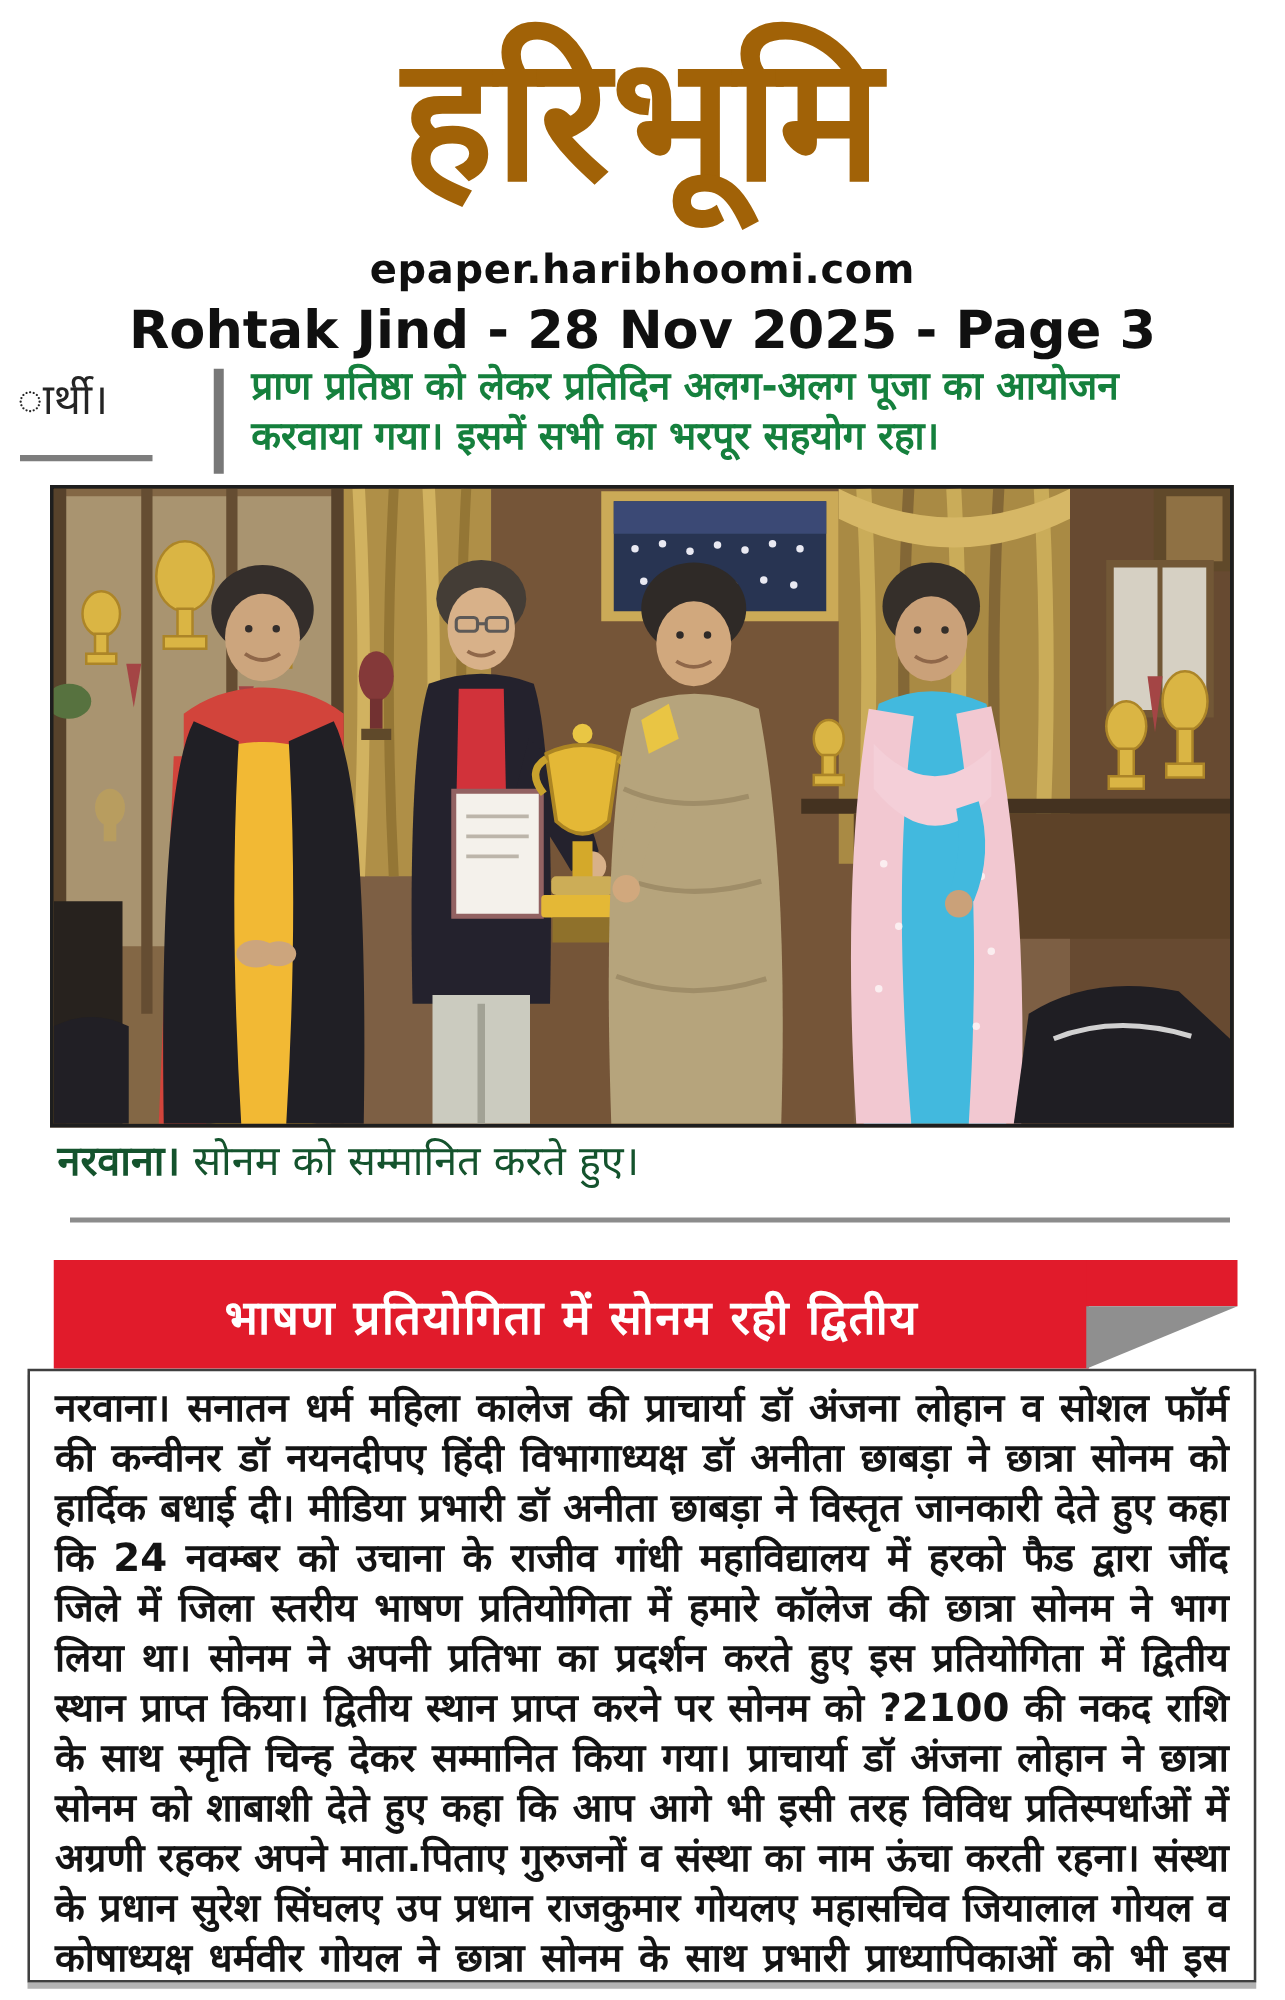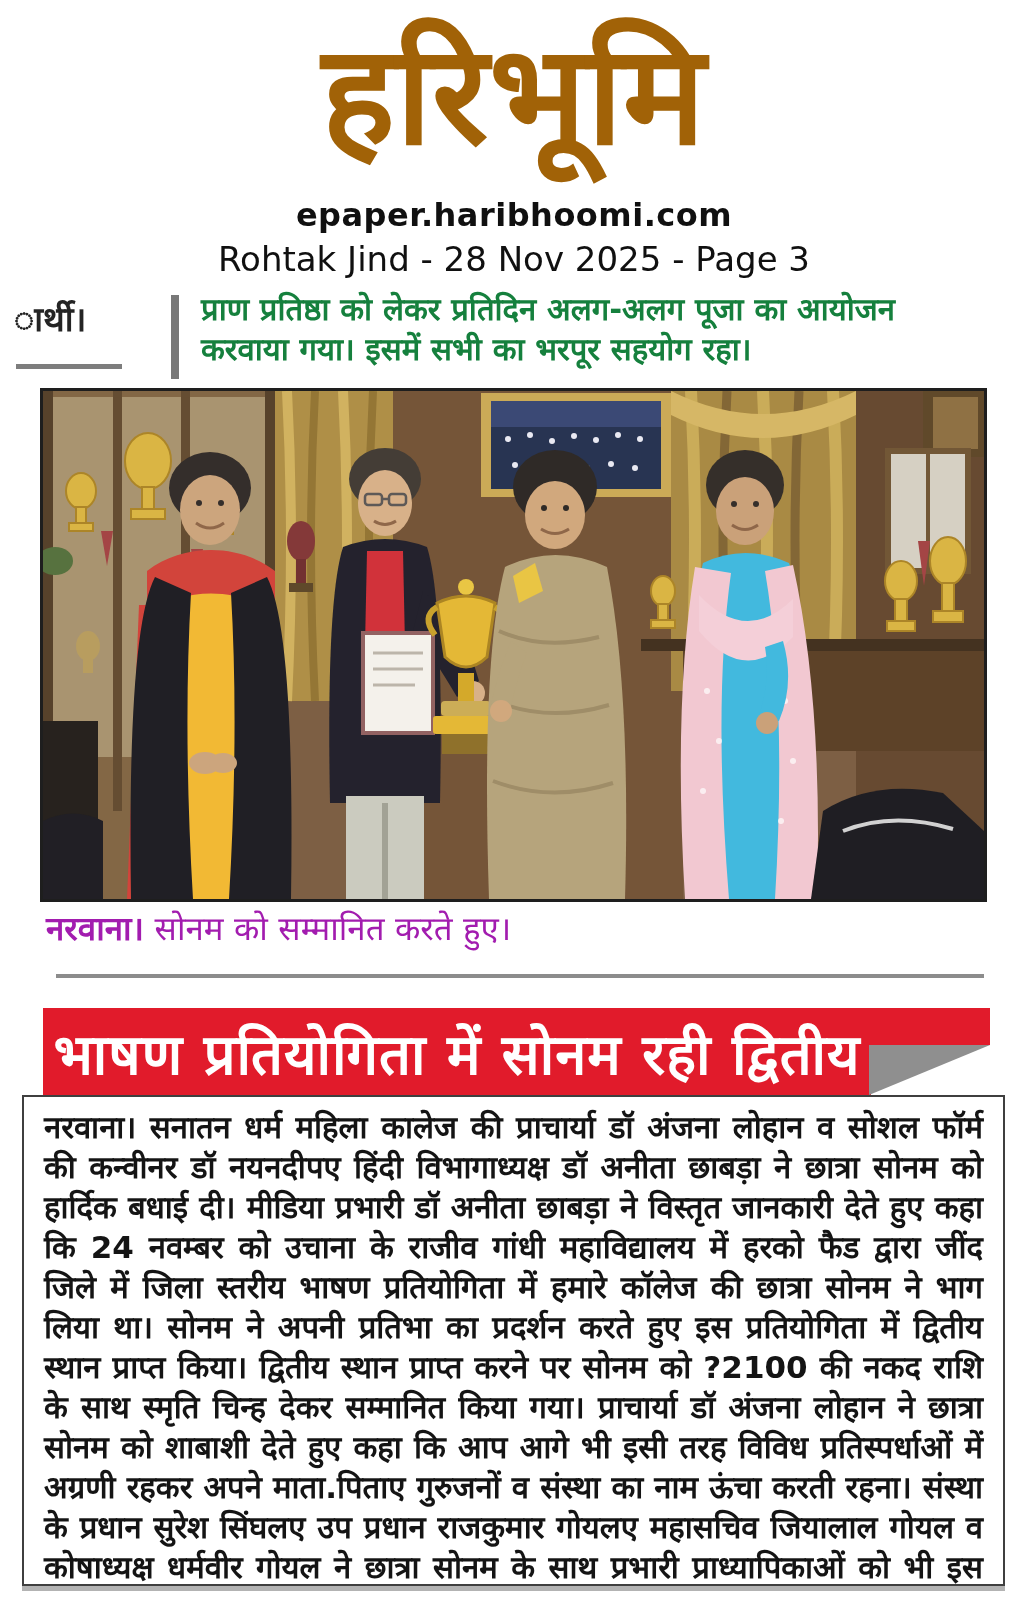--- a/index.html
+++ b/index.html
@@ -12,52 +12,52 @@
   .logo{
     position:absolute;top:10px;left:0;width:100%;text-align:center;
     font-size:138px;line-height:1.25;font-weight:bold;color:#a16207;letter-spacing:1px;
   }
   .site-url{
     position:absolute;top:196px;left:0;width:100%;text-align:center;
     font-size:32px;font-weight:bold;color:#101010;letter-spacing:.5px;
   }
   .edition{
     position:absolute;top:239px;left:0;width:100%;text-align:center;
-    font-size:34px;font-weight:normal;color:#101010;
-  }
-  
-  .fragment{position:absolute;left:14px;top:295px;font-size:34px;font-weight:bold;color:#242424;}
+    font-size:42px;font-weight:bold;color:#101010;
+  }
+  
+  .fragment{position:absolute;left:14px;top:295px;font-size:34px;font-weight:normal;color:#242424;}
   .fragment-rule{position:absolute;left:16px;top:364px;width:106px;height:5px;background:#7d7d7d;}
   .snippet-bar{position:absolute;left:171px;top:295px;width:8px;height:84px;background:#787878;}
   .snippet{
     position:absolute;left:201px;top:289px;width:748px;
     font-size:31px;line-height:40px;font-weight:600;color:#15803d;text-align:left;
   }
   
   .photo{
     position:absolute;left:40px;top:388px;width:947px;height:514px;
     border:3px solid #1e1e1e;box-sizing:border-box;background:#76573a;
   }
   .photo svg{display:block;width:100%;height:100%;}
   
-  .caption{position:absolute;left:46px;top:905px;font-size:33px;color:#a21caf;font-weight:500;}
+  .caption{position:absolute;left:46px;top:905px;font-size:33px;color:#14532d;font-weight:500;}
   .caption .lead{font-weight:bold;}
   .caption-rule{position:absolute;left:56px;top:974px;width:928px;height:4px;background:#8c8c8c;}
   
   .banner{position:absolute;left:43px;top:1008px;width:947px;height:87px;}
   .banner-main{position:absolute;left:0;top:0;width:828px;height:87px;background:#e11b2b;}
   .banner-tab{position:absolute;left:826px;top:0;width:121px;height:37px;background:#e11b2b;}
   .banner-fold{
     position:absolute;left:826px;top:37px;width:0;height:0;
     border-top:50px solid #8f8f8f;border-right:121px solid transparent;
   }
   .banner-text{
     position:absolute;left:0;top:0;width:828px;height:87px;
     display:flex;align-items:center;justify-content:center;
-    color:#ffffff;font-size:56px;font-weight:bold;letter-spacing:1px;white-space:nowrap;
+    color:#ffffff;font-size:38px;font-weight:bold;letter-spacing:1px;white-space:nowrap;
   }
   
   .article{
     position:absolute;left:22px;top:1095px;width:983px;height:491px;
     border:2px solid #3f3f3f;box-sizing:border-box;box-shadow:0 5px 0 #b3b3b3;
     padding:10px 20px 0 20px;background:#fff;
     font-size:31px;line-height:40px;font-weight:600;color:#141414;
     text-align:justify;overflow:hidden;
   }
   .article .lead{font-weight:bold;}

